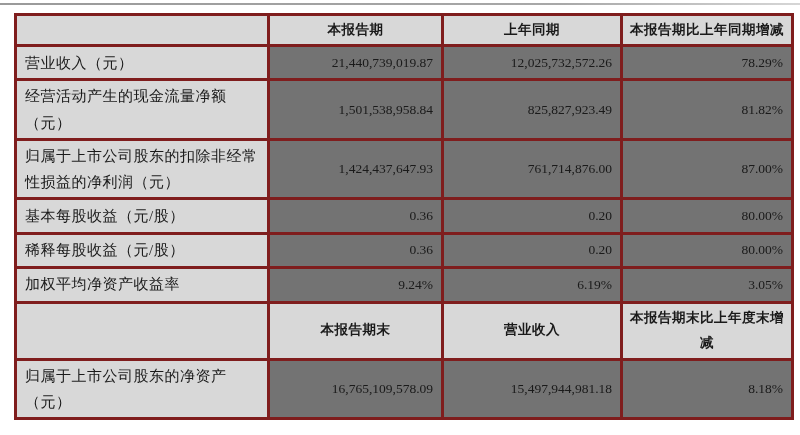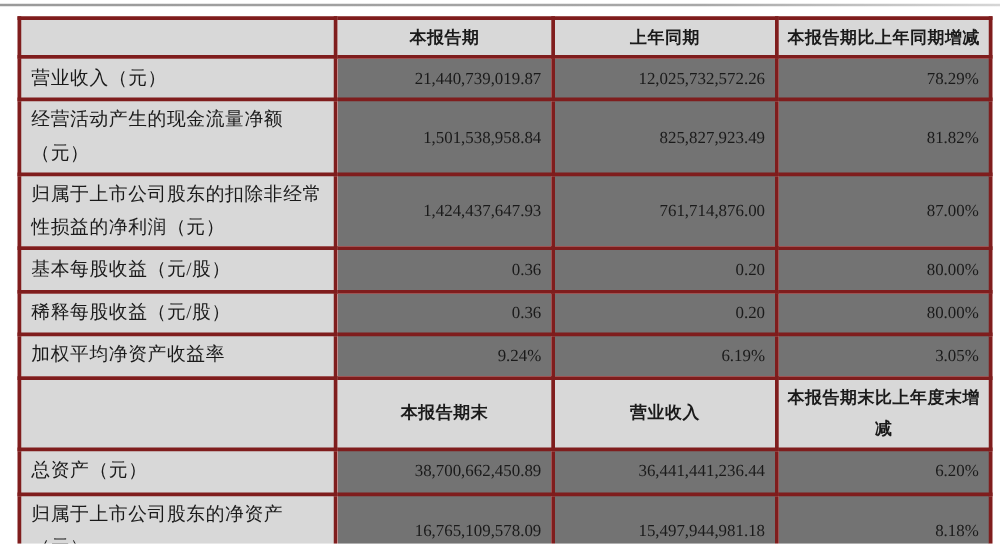--- a/index.html
+++ b/index.html
@@ -146,26 +146,20 @@
         <td class="value-cell">3.05%</td>
       </tr>
 
       <tr class="r-h2">
         <td class="head-cell"></td>
         <td class="head-cell">本报告期末</td>
         <td class="head-cell">营业收入</td>
         <td class="head-cell">本报告期末比上年度末增减</td>
       </tr>
 
-      <tr class="r-8">
-        <td class="label-cell">总资产（元）</td>
-        <td class="value-cell">38,700,662,450.89</td>
-        <td class="value-cell">36,441,441,236.44</td>
-        <td class="value-cell">6.20%</td>
-      </tr>
 
       <tr class="r-9">
         <td class="label-cell">归属于上市公司股东的净资产（元）</td>
         <td class="value-cell">16,765,109,578.09</td>
         <td class="value-cell">15,497,944,981.18</td>
         <td class="value-cell">8.18%</td>
       </tr>
     </tbody>
   </table>
 </div>

